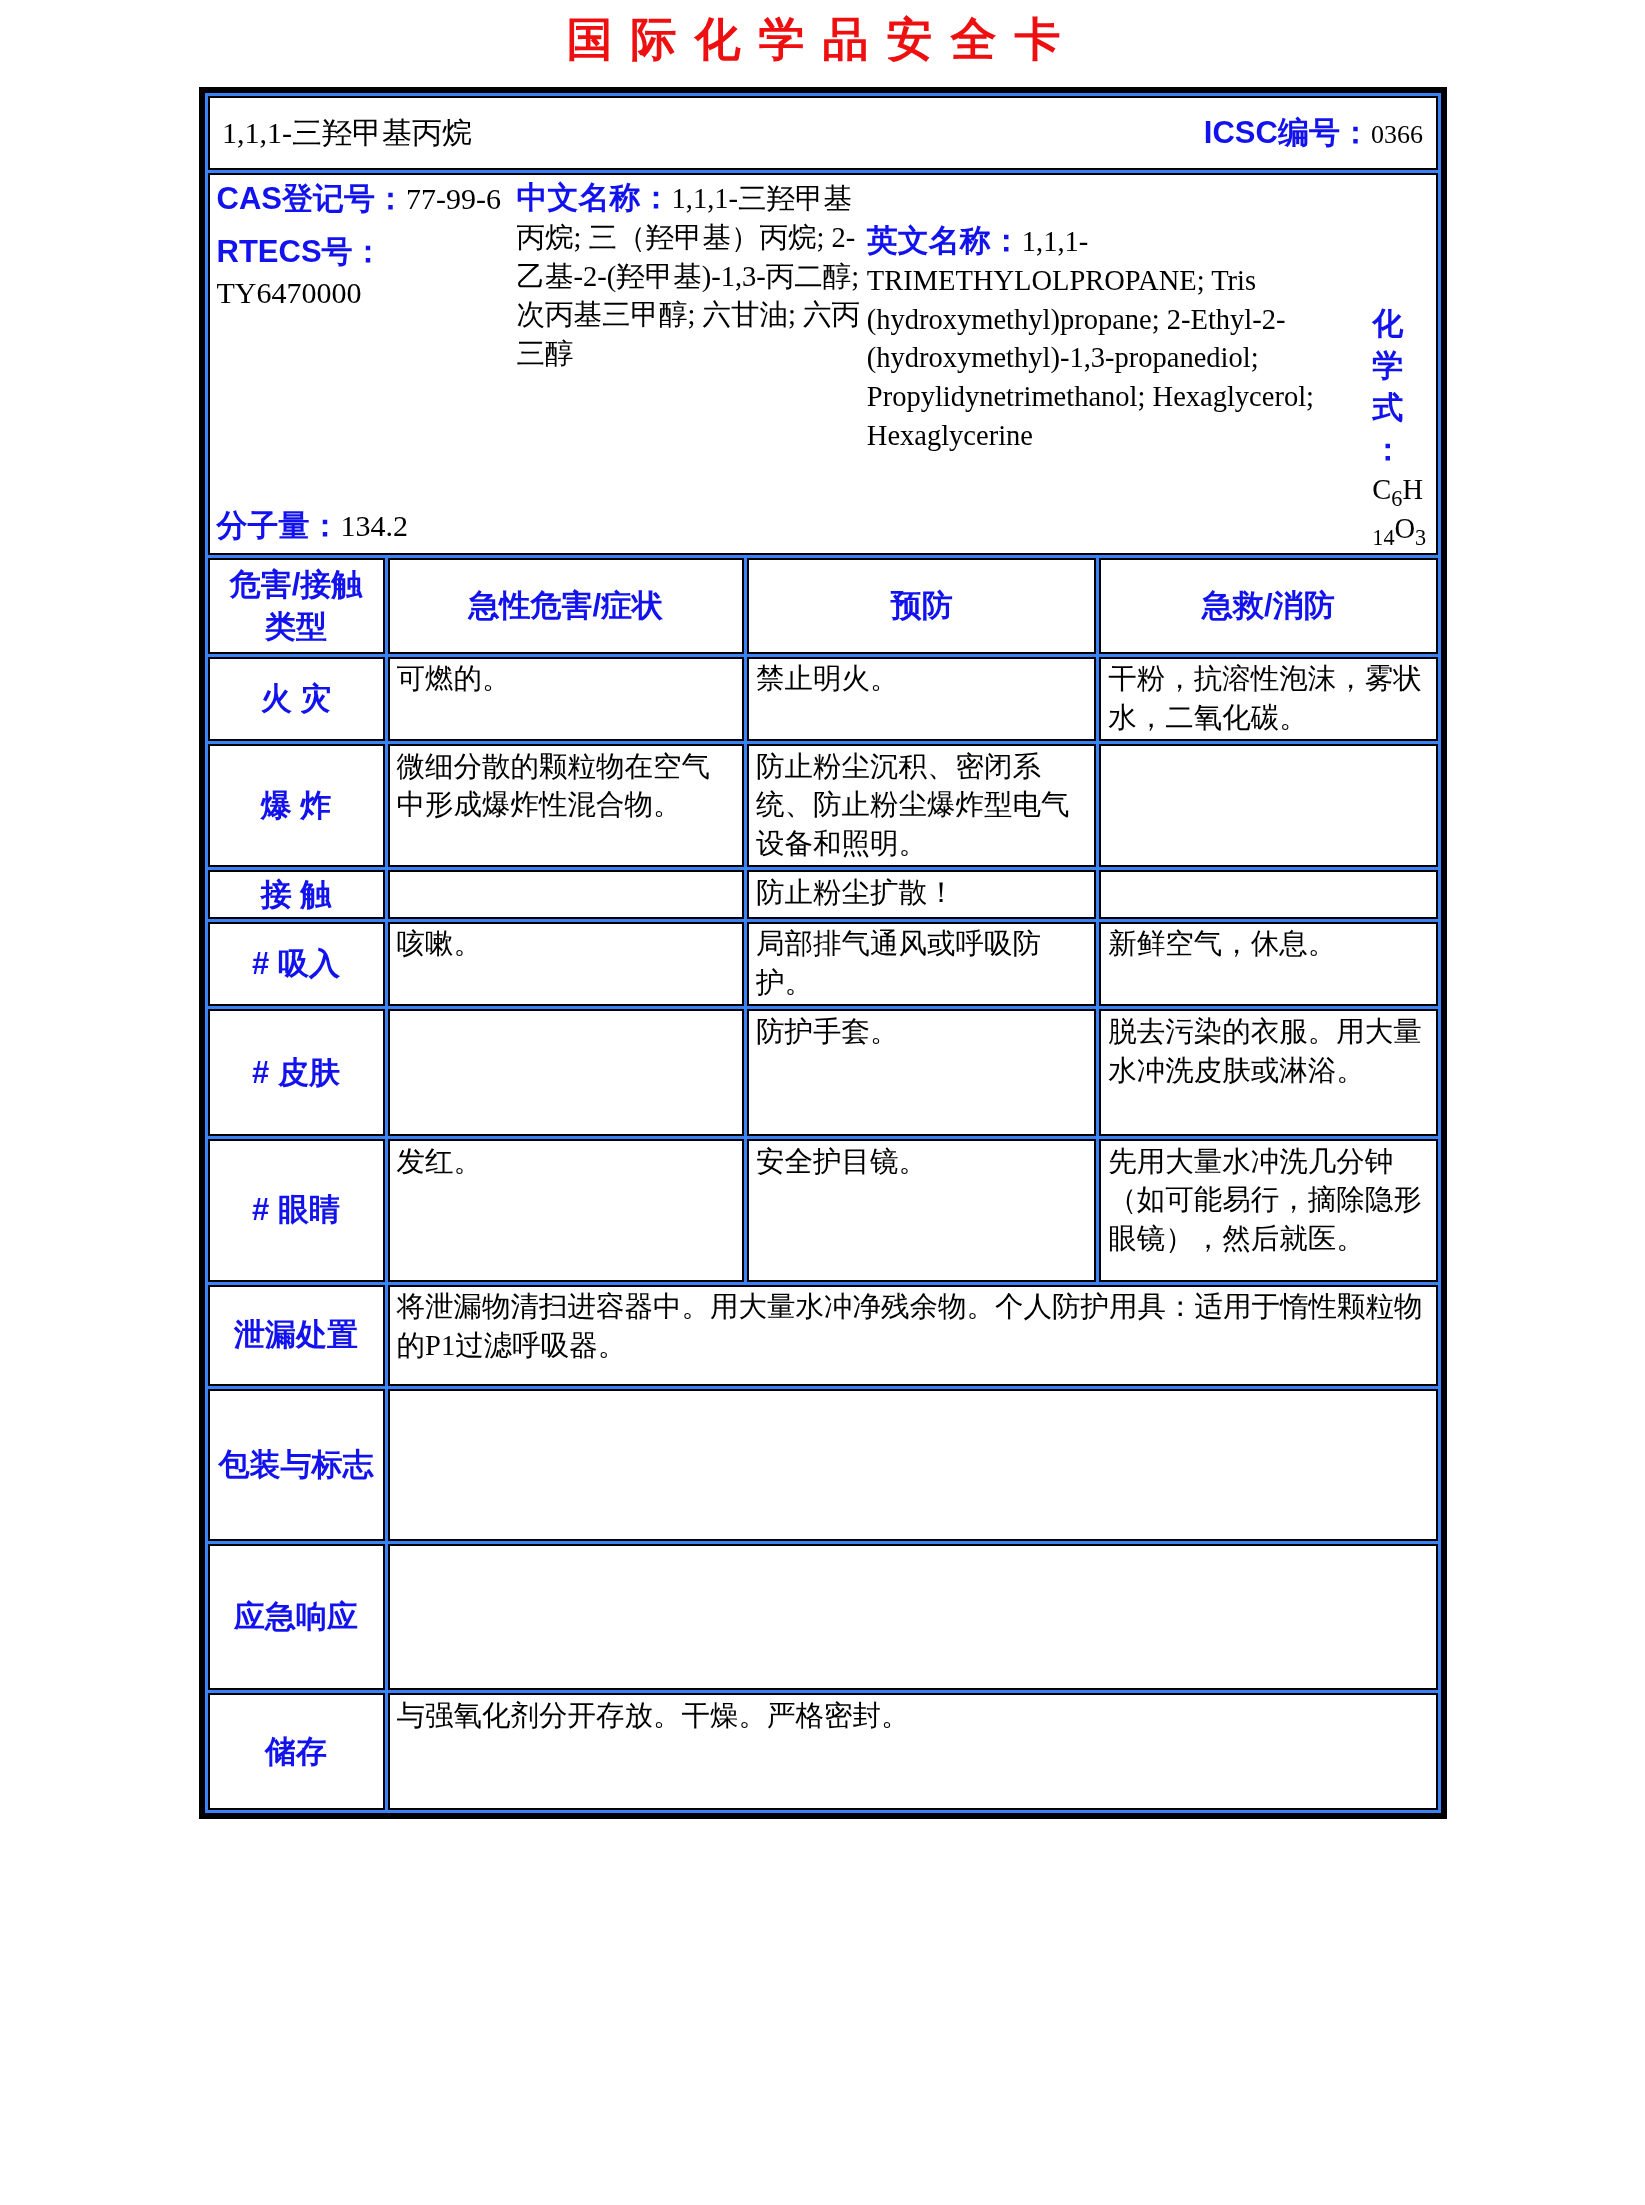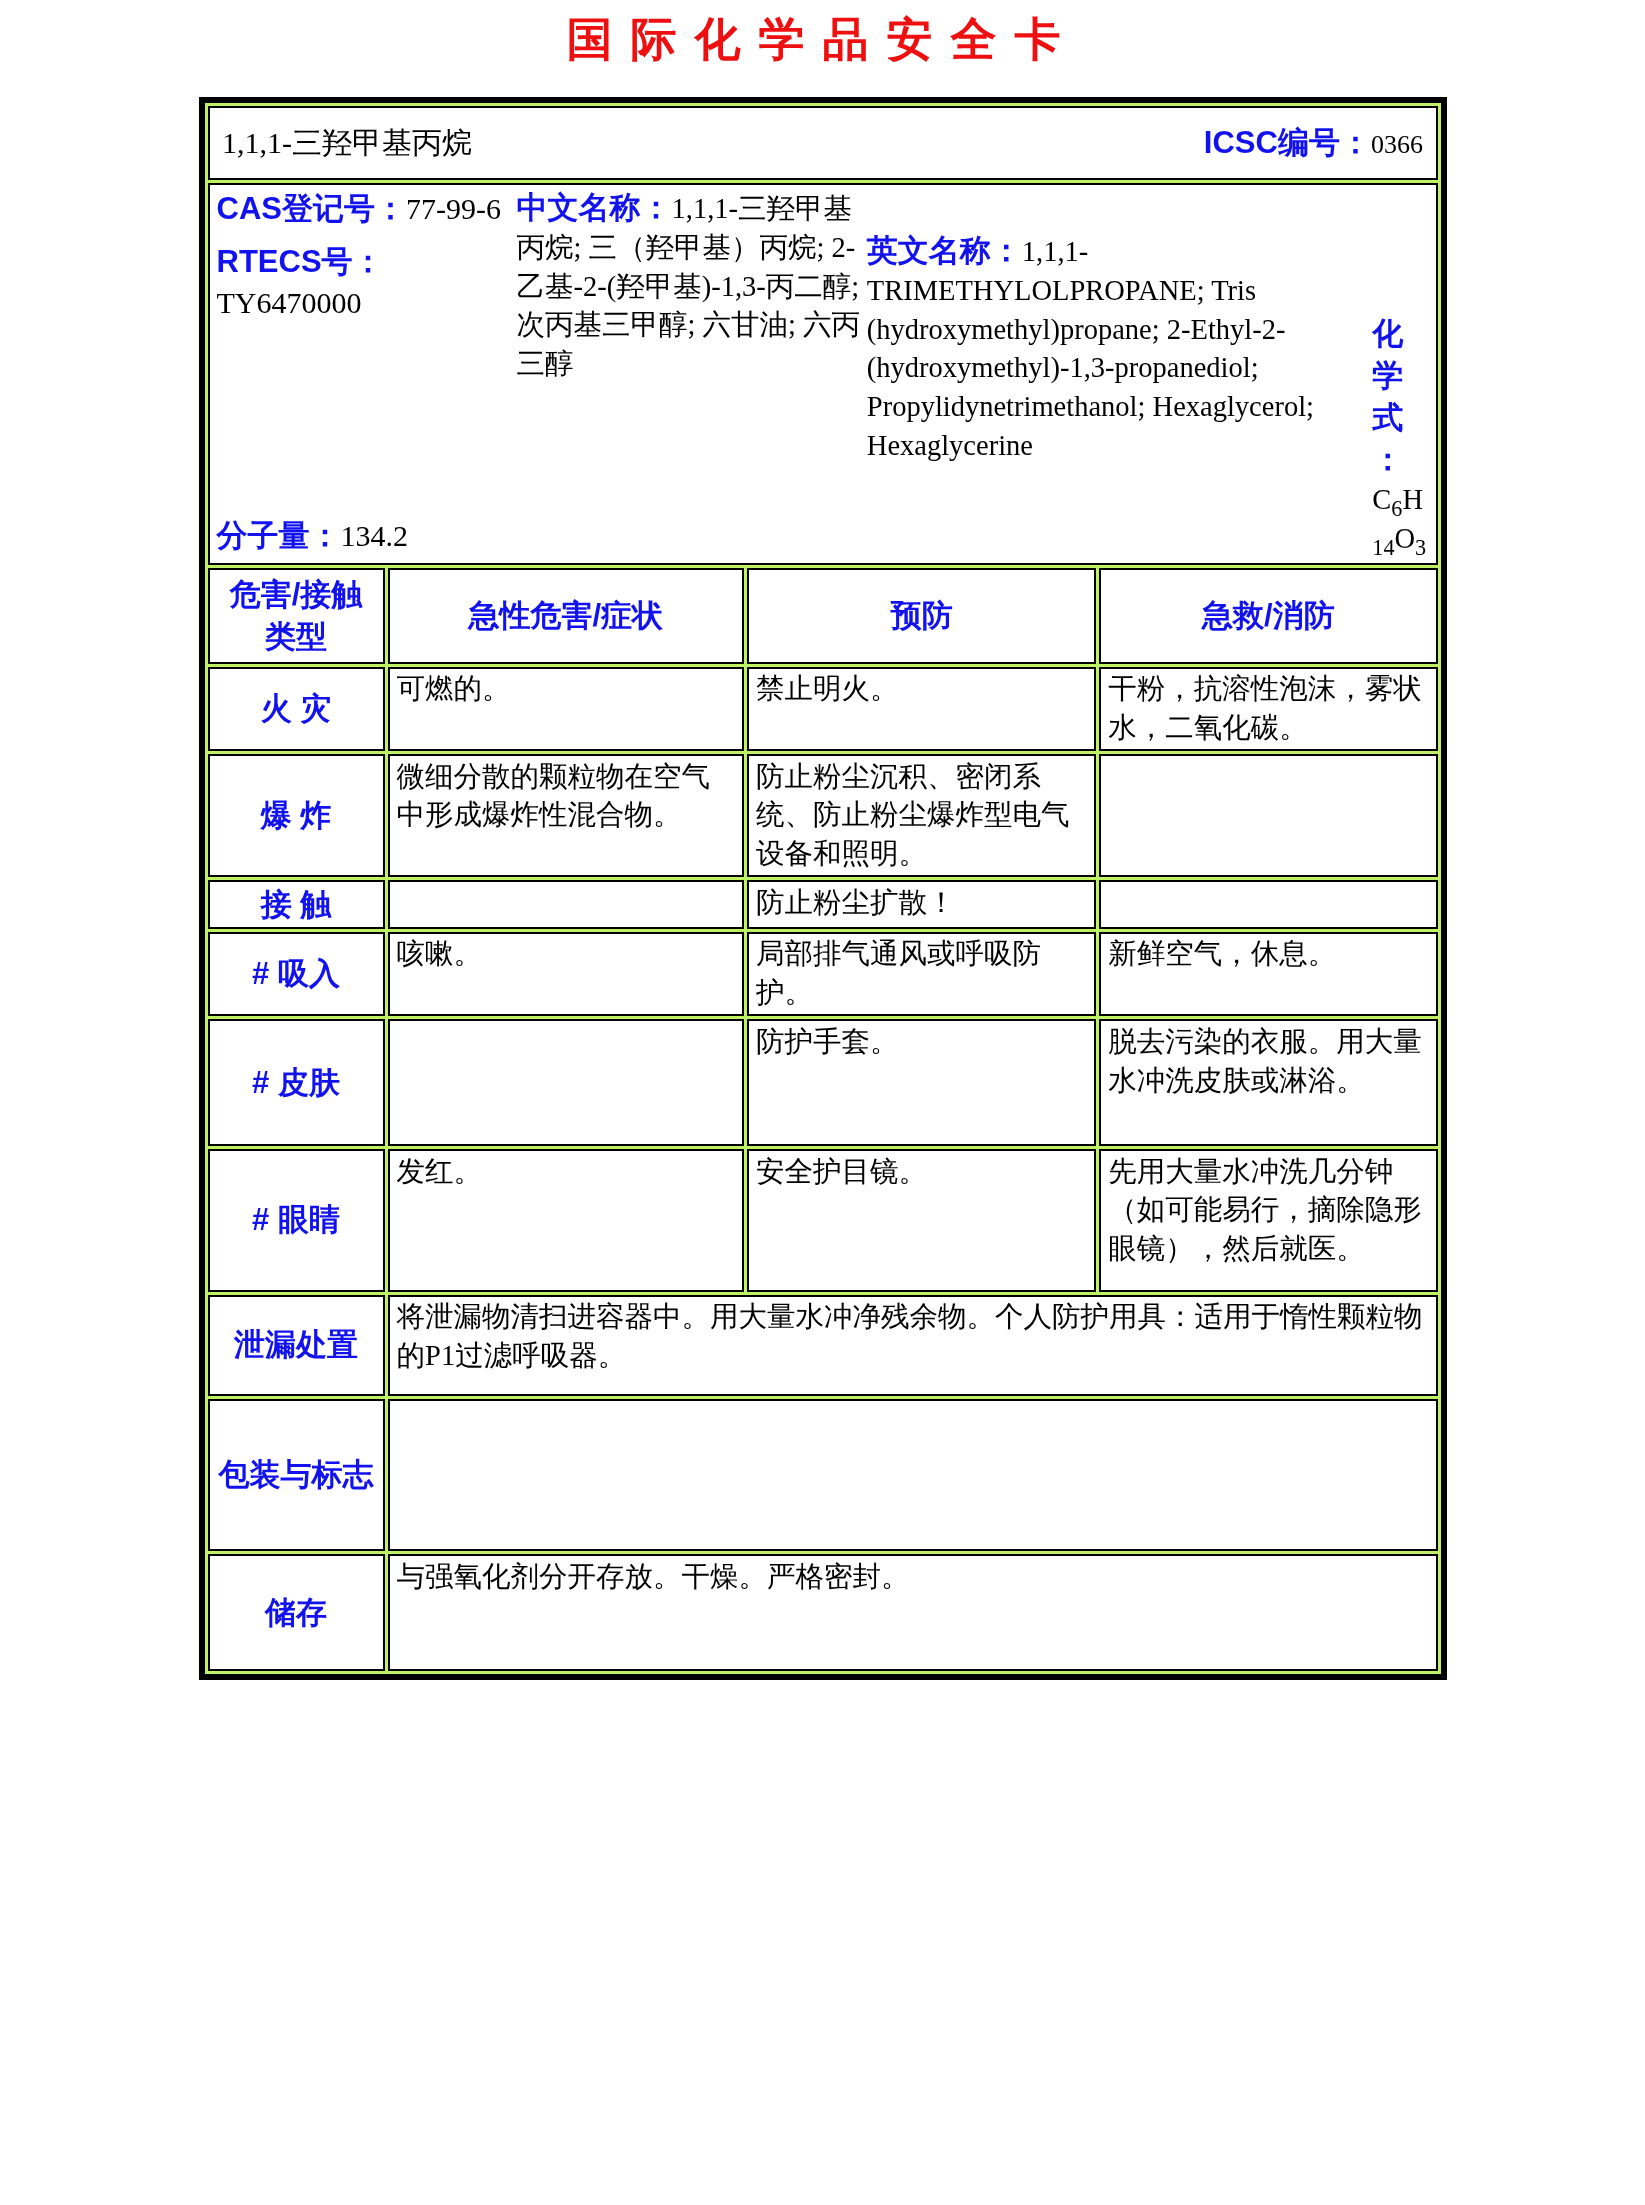--- a/index.html
+++ b/index.html
@@ -20,25 +20,25 @@
     color: #ee1010;
     font-weight: bold;
     font-size: 46px;
     letter-spacing: 18px;
     font-family: "Liberation Sans", "DejaVu Sans", sans-serif;
     line-height: 1.3;
   }
   table.card {
     table-layout: fixed;
     width: 1248px;
-    margin: 28px auto 0 auto;
+    margin: 18px auto 0 auto;
     border: 6.3px solid #000000;
     border-collapse: separate;
     border-spacing: 3.5px;
-    background: #bef264;
+    background: #3b82f6;
   }
   td {
     border: 2.1px solid #000000;
     padding: 1.4px 7px;
     font-size: 28.5px;
     line-height: 1.36;
     vertical-align: top;
     background: #ffffff;
     overflow: hidden;
     word-break: break-word;
@@ -228,20 +228,24 @@
   <tr class="r-spill">
     <td class="c-label">泄漏处置</td>
     <td colspan="3">将泄漏物清扫进容器中。用大量水冲净残余物。个人防护用具：适用于惰性颗粒物的P1过滤呼吸器。</td>
   </tr>
 
   <tr class="r-pack">
     <td class="c-label">包装与标志</td>
     <td colspan="3"></td>
   </tr>
 
+  <tr class="r-emer">
+    <td class="c-label">应急响应</td>
+    <td colspan="3"></td>
+  </tr>
 
   <tr class="r-store">
     <td class="c-label">储存</td>
     <td colspan="3">与强氧化剂分开存放。干燥。严格密封。</td>
   </tr>
 </tbody>
   </table>
 
 
 </body></html>

